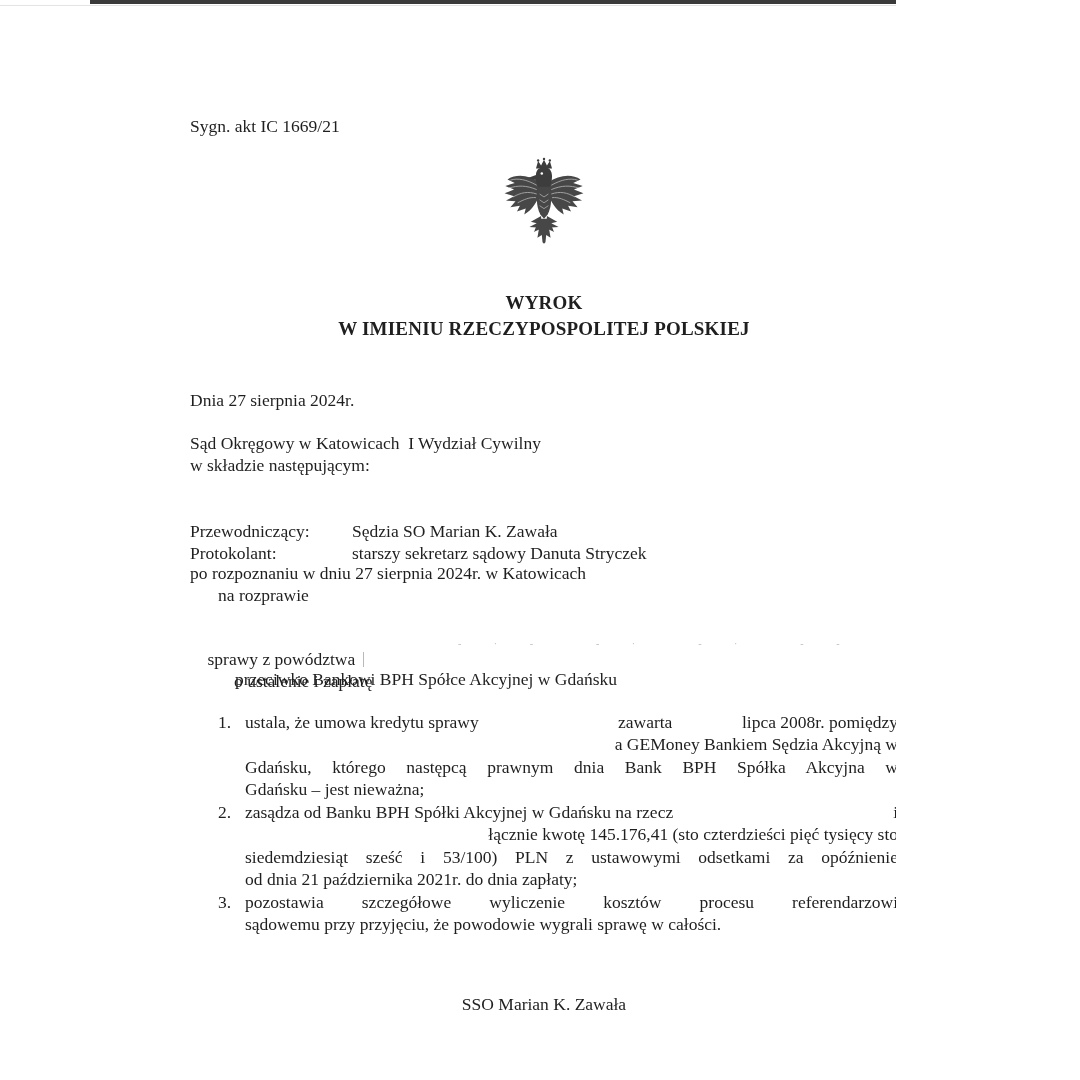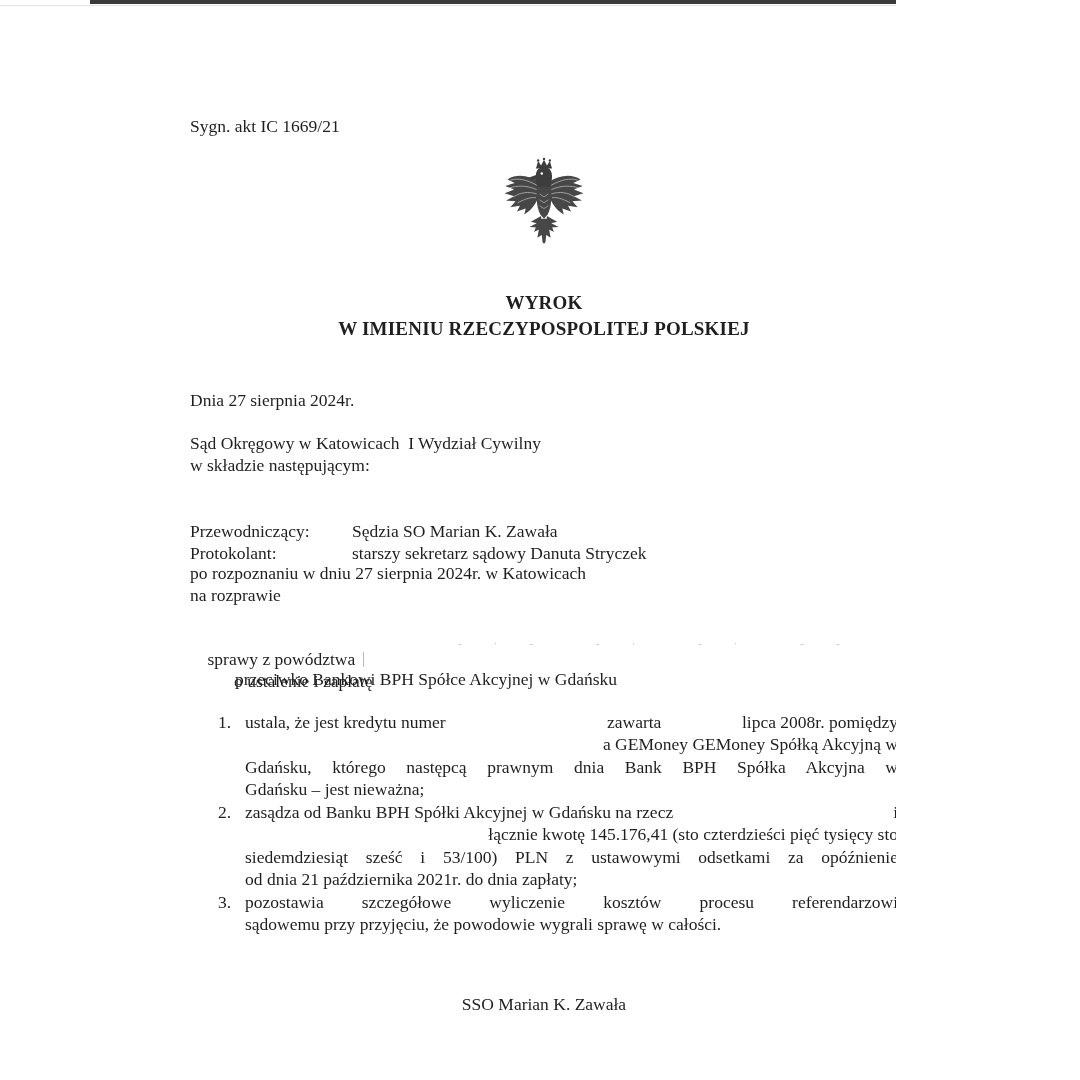--- a/index.html
+++ b/index.html
@@ -100,42 +100,42 @@
       <span>Przewodniczący:</span>
       <span>Sędzia SO Marian K. Zawała</span>
     </div>
     <div class="comp-row body-text">
       <span>Protokolant:</span>
       <span>starszy sekretarz sądowy Danuta Stryczek</span>
     </div>
   </div>
 
   <div class="abs content body-text" style="top:562px;">po rozpoznaniu w dniu 27 sierpnia 2024r. w Katowicach</div>
-  <div class="abs content body-text" style="top:584px;">na rozprawie</div>
+  <div class="abs content body-text" style="top:584px;margin-left:28px;">na rozprawie</div>
 
   <div class="abs content body-text" style="top:626px;">
     <span>sprawy z powództwa</span><span class="redact-bar"></span>
   </div>
   <div class="abs residue" style="top:638px;left:458px;width:410px;">- · -  - ·  - ·  - -</div>
   <div class="abs content body-text" style="top:668px;margin-left:45px;">przeciwko Bankowi BPH Spółce Akcyjnej w Gdańsku</div>
   <div class="abs content body-text" style="top:670px;margin-left:44px;">o ustalenie i zapłatę</div>
 
   <div class="abs content" style="top:711px;">
 
     <div class="ruling">
       <div class="num rline">1.</div>
       <div>
         <div class="rline flexline">
-          <span>ustala, że jest kredytu numer</span>
+          <span>ustala, że umowa kredytu sprawy</span>
           <span class="sp2"></span>
           <span>zawarta</span>
           <span class="sp1"></span>
           <span>lipca 2008r. pomiędzy</span>
         </div>
-        <div class="rline right">a GEMoney GEMoney Spółką Akcyjną w</div>
+        <div class="rline right">a GEMoney Bankiem Sędzia Akcyjną w</div>
         <div class="rline just">Gdańsku, którego następcą prawnym dnia Bank BPH Spółka Akcyjna w</div>
         <div class="rline">Gdańsku – jest nieważna;</div>
       </div>
     </div>
 
     <div class="ruling">
       <div class="num rline">2.</div>
       <div>
         <div class="rline flexline">
           <span>zasądza od Banku BPH Spółki Akcyjnej w Gdańsku na rzecz</span>

